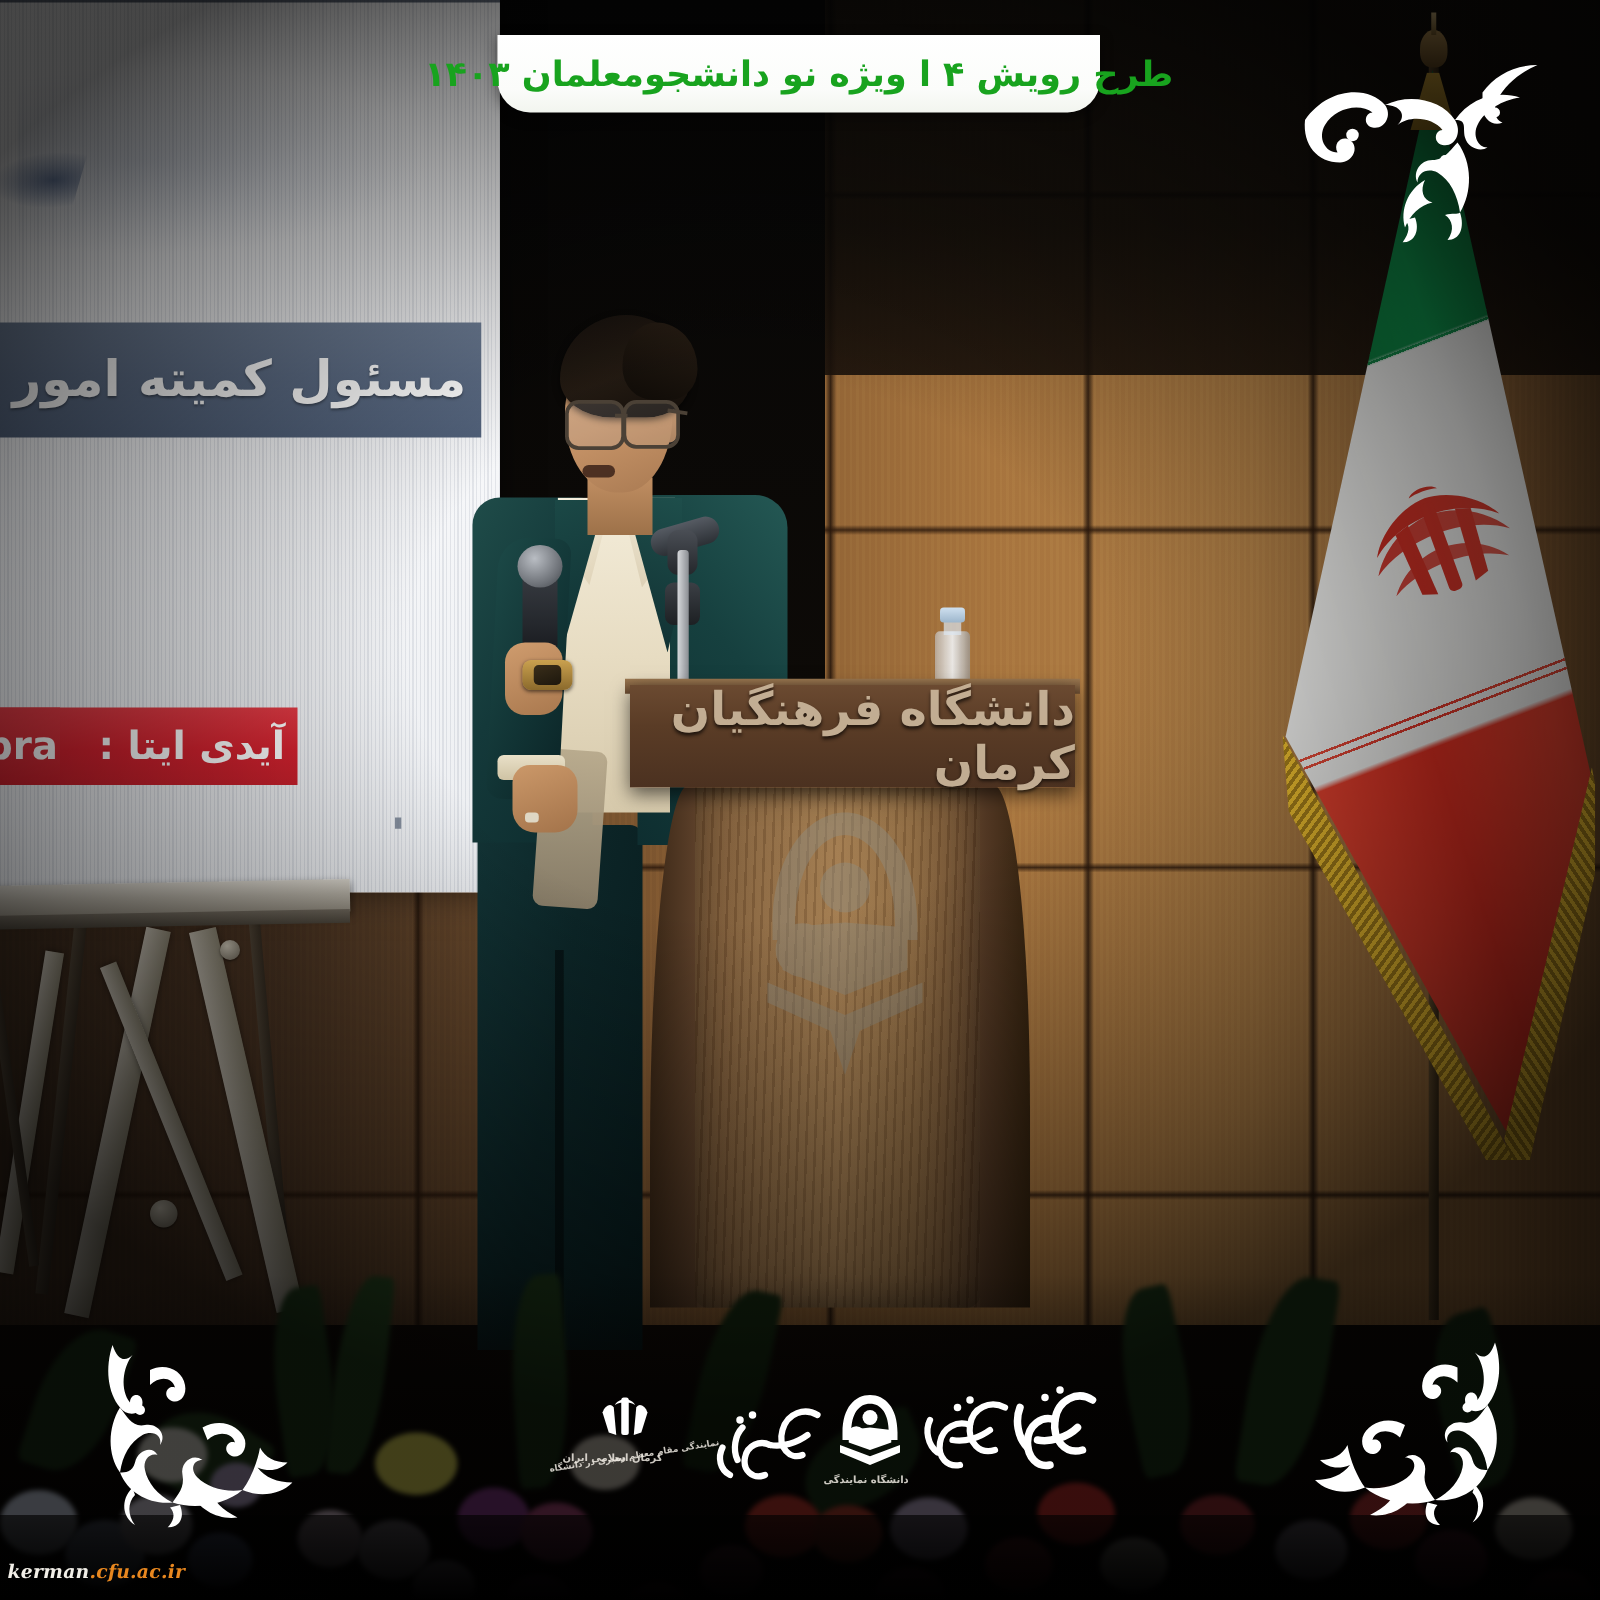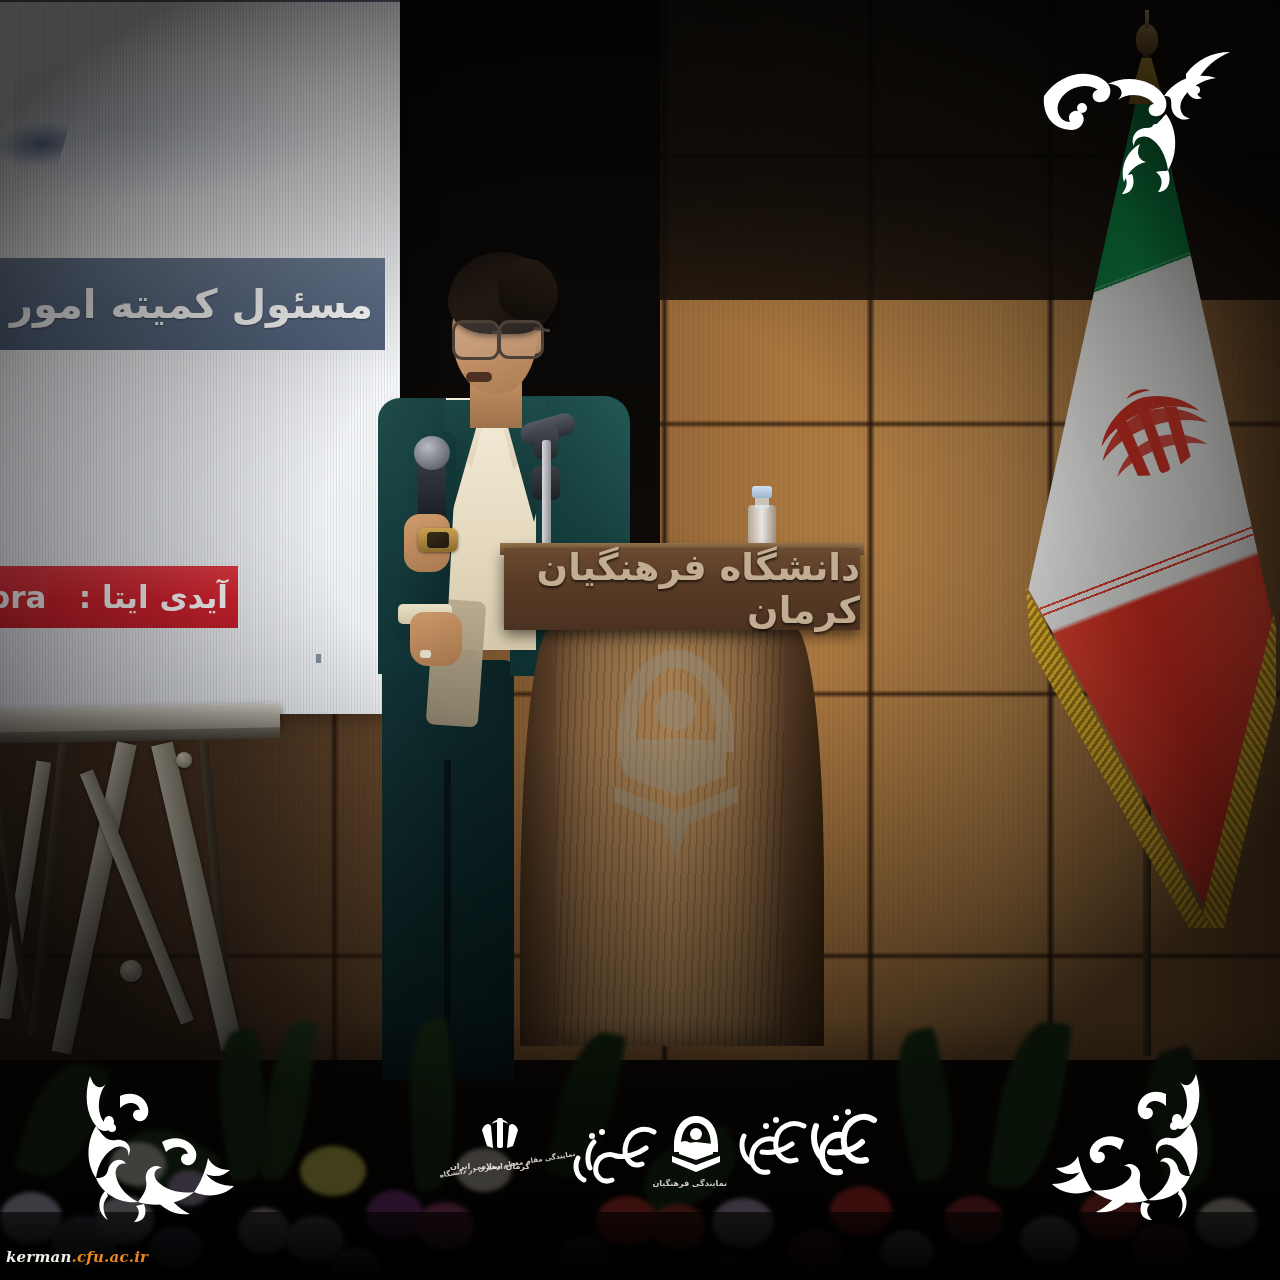--- a/index.html
+++ b/index.html
@@ -542,20 +542,23 @@
     <div class="fl" style="left:1080px;top:170px;width:62px;height:50px;background:#b83434"></div>
     <div class="fl" style="left:1132px;top:204px;width:58px;height:48px;background:#7a2a44"></div>
     <div class="fl" style="left:1196px;top:178px;width:62px;height:50px;background:#d4cbbd"></div>
     <div class="fl" style="left:1220px;top:236px;width:56px;height:46px;background:#5a2630"></div>
     <div class="fl" style="left:560px;top:216px;width:50px;height:42px;background:#6d3546"></div>
     <div class="fl" style="left:214px;top:252px;width:56px;height:44px;background:#3d2028"></div>
   </div>
   <div class="dark-foot"></div>
   <div class="wall-vignette"></div>
 
+  <div class="banner">
+    <span>طرح رویش ۴  ا  ویژه نو دانشجومعلمان ۱۴۰۳</span>
+  </div>
 
   <div class="orn" style="left:1036px;top:34px">
     <svg width="200" height="160" viewBox="0 0 200 160">
       <g fill="#ffffff">
         <path d="M8 62 C26 36 58 34 72 50 C78 58 72 70 62 68 C54 66 56 56 62 56 C52 48 32 52 24 66 C18 76 24 88 34 88 C30 80 38 74 44 78 C52 84 46 96 36 96 C18 96 6 82 8 62 Z"></path>
         <path d="M72 50 C92 40 118 46 128 62 C134 72 128 84 118 82 C110 80 112 70 118 70 C110 60 92 58 82 66 C90 58 84 50 72 50 Z"></path>
         <path d="M128 62 C140 44 162 38 180 44 C166 46 152 54 146 66 C142 74 146 84 154 84 C148 88 138 84 136 76 C134 68 138 62 128 62 Z"></path>
         <path d="M150 40 C160 26 176 18 194 18 C180 24 168 34 162 46 C158 54 160 62 166 64 C158 68 148 60 150 48 Z"></path>
         <path d="M130 80 C142 96 142 120 132 136 C130 122 124 110 114 104 C106 100 98 104 98 112 C94 104 100 94 110 94 C120 94 124 86 130 80 Z"></path>
         <path d="M132 136 C136 148 132 158 122 158 C128 150 126 142 120 138 C126 136 130 138 132 136 Z"></path>
@@ -645,21 +648,21 @@
       <svg width="56" height="62" viewBox="0 0 56 62">
         <g fill="#ffffff">
           <path d="M6 34 C6 14 16 4 28 4 C40 4 50 14 50 34 L50 40 L43 40 L43 34 C43 19 37 11 28 11 C19 11 13 19 13 34 L13 40 L6 40 Z"></path>
           <circle cx="28" cy="22" r="6"></circle>
           <path d="M28 30 L28 48 L11 42 L11 32 Z"></path>
           <path d="M28 30 L28 48 L45 42 L45 32 Z"></path>
           <path d="M4 44 L28 53 L52 44 L52 50 L28 60 L4 50 Z"></path>
           <circle cx="17" cy="36" r="5.5" fill="none" stroke="#fff" stroke-width="3"></circle>
         </g>
       </svg>
-      <div class="logo-cap" style="width:64px;margin-left:-5px;margin-top:1px">نمایندگی فرهنگیان</div>
+      <div class="logo-cap" style="width:64px;margin-left:-5px;margin-top:1px">دانشگاه نمایندگی</div>
     </div>
 
     <div class="logo-item" style="left:296px;top:10px">
       <svg width="74" height="70" viewBox="0 0 74 70">
         <g fill="none" stroke="#ffffff" stroke-width="5" stroke-linecap="round">
           <path d="M68 16 C56 10 42 16 40 30 C38 44 48 54 60 50"></path>
           <path d="M40 30 C30 26 18 32 16 44 C14 56 22 64 32 62"></path>
           <path d="M56 34 C48 40 36 44 26 42"></path>
           <path d="M8 26 C4 34 6 46 14 52"></path>
         </g>

